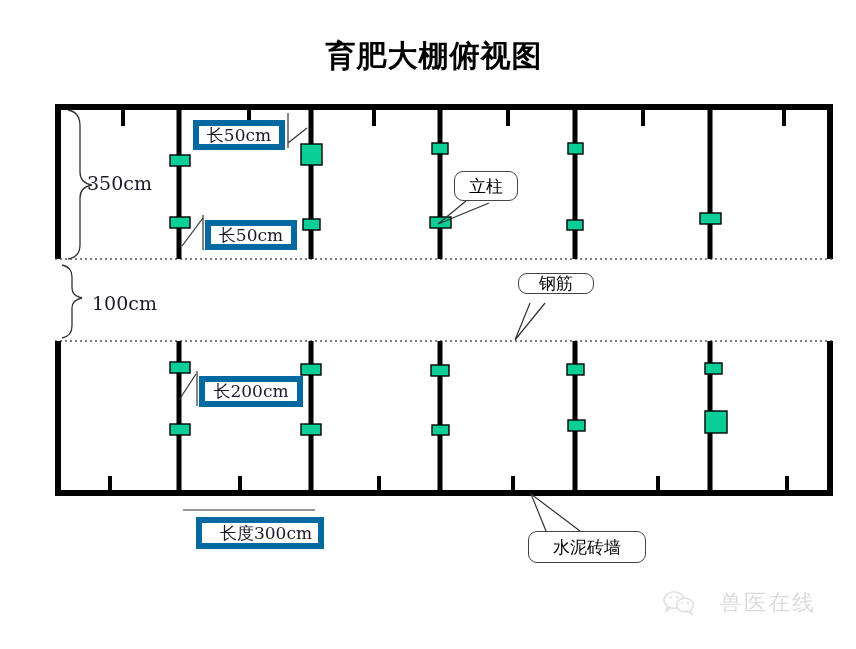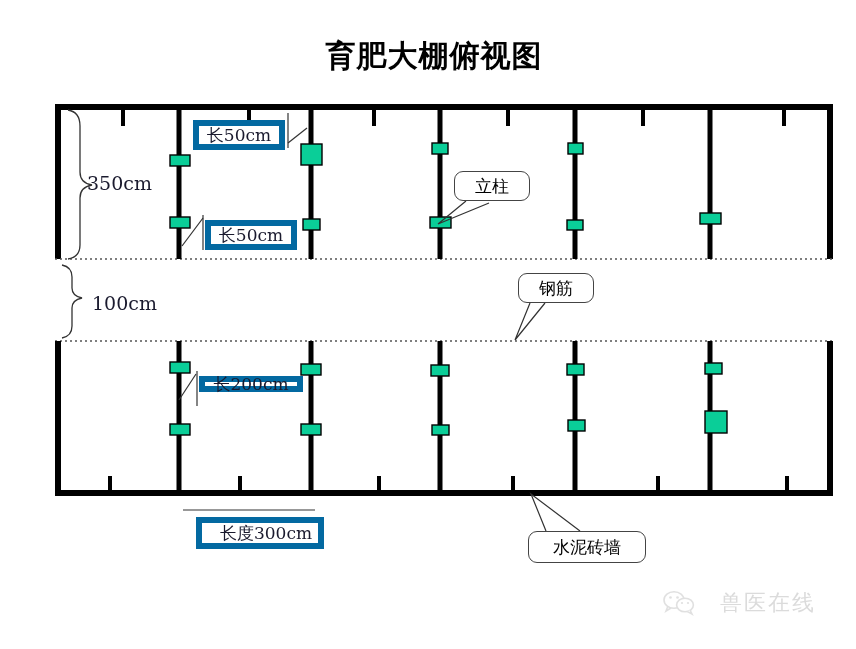--- a/index.html
+++ b/index.html
@@ -206,31 +206,31 @@
       <path d="M530,303 L515,340 L545,303"></path>
 
       <path d="M546,531 L531,494 L580,531"></path>
     </g>
   </svg>
 
   <div class="dim-box" style="left:193px; top:120px; width:92px; height:30px;">长50cm</div>
 
   <div class="dim-box" style="left:205px; top:220px; width:92px; height:30px;">长50cm</div>
 
-  <div class="dim-box" style="left:199px; top:376px; width:104px; height:16px;text-align:right;">长200cm</div>
+  <div class="dim-box" style="left:199px; top:376px; width:104px; height:31px;text-align:right;">长200cm</div>
 
   <div class="dim-box" style="left:196px; top:517px; width:128px; height:32px;padding-left:12px;">长度300cm</div>
 
   <div class="brace-label" style="left:87px; top:172px;">350cm</div>
 
   <div class="brace-label" style="left:92px; top:292px;">100cm</div>
 
-  <div class="callout" style="left:454px; top:171px; width:76px; height:30px;">立柱</div>
-
-  <div class="callout" style="left:518px; top:273px; width:76px; height:30px;">钢筋</div>
+  <div class="callout" style="left:454px; top:171px; width:64px; height:30px;">立柱</div>
+
+  <div class="callout" style="left:518px; top:273px; width:76px; height:21px;">钢筋</div>
 
   <div class="callout" style="left:528px; top:531px; width:118px; height:32px;">水泥砖墙</div>
 
   <div class="watermark">
     <svg width="32" height="26" viewBox="0 0 32 26">
       <ellipse cx="11" cy="10" rx="10" ry="8.2" fill="none" stroke="#9a9a9a" stroke-width="1.6"></ellipse>
       <path d="M5,16 L3,21 L8,18" fill="none" stroke="#9a9a9a" stroke-width="1.6"></path>
       <circle cx="7.5" cy="7.5" r="1.3" fill="#9a9a9a"></circle>
       <circle cx="14.5" cy="7.5" r="1.3" fill="#9a9a9a"></circle>
       <ellipse cx="22" cy="15" rx="8.4" ry="6.8" fill="#ffffff" stroke="#9a9a9a" stroke-width="1.6"></ellipse>

